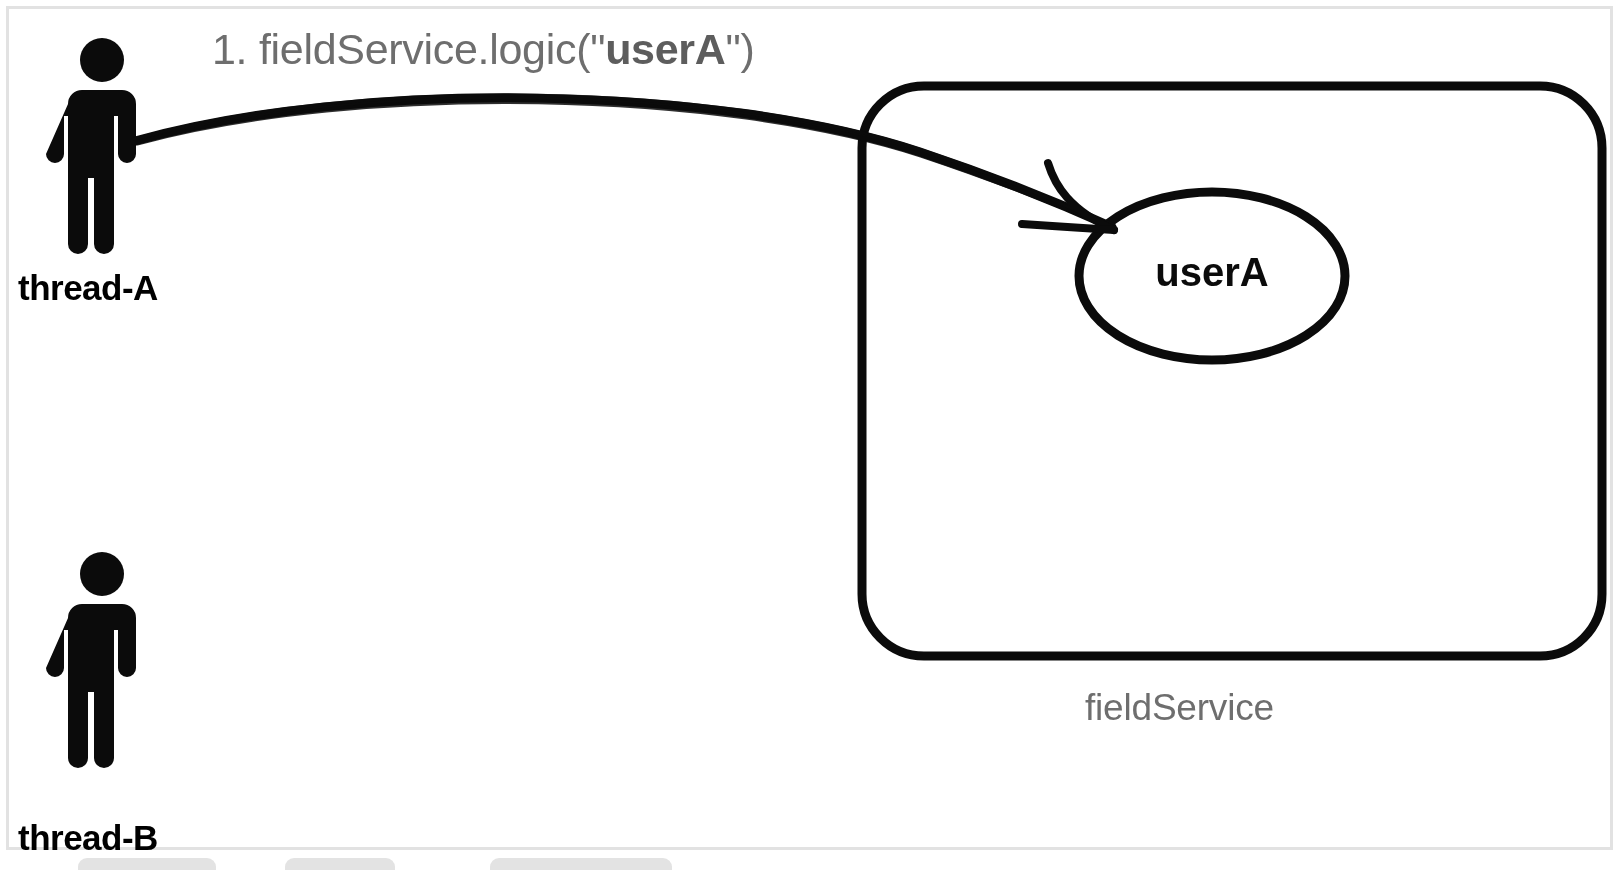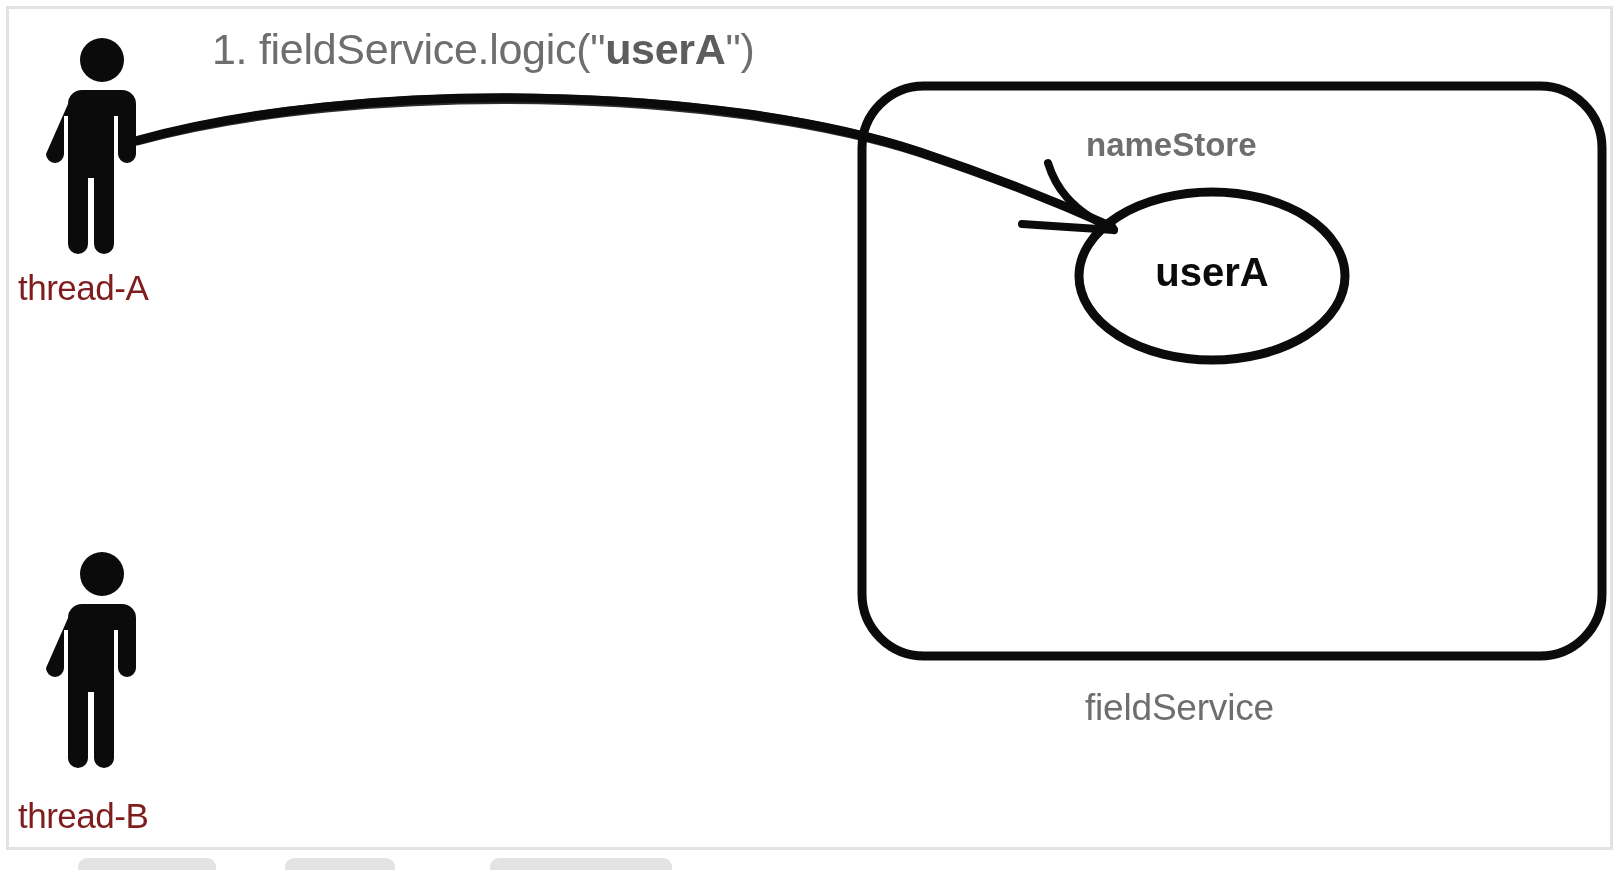--- a/index.html
+++ b/index.html
@@ -30,28 +30,28 @@
     position: absolute;
     left: 0;
     top: 0;
     width: 1620px;
     height: 870px;
     pointer-events: none;
   }
   
   .actor-label {
     position: absolute;
-    color: #7f1d1d;
-    font-weight: normal;
+    color: #000000;
+    font-weight: bold;
     font-size: 35px;
     letter-spacing: -0.5px;
     white-space: nowrap;
   }
   #thread-a-label { left: 18px; top: 268px; }
-  #thread-b-label { left: 18px; top: 796px; }
+  #thread-b-label { left: 18px; top: 818px; }
 
   #call-label {
     position: absolute;
     left: 212px;
     top: 25px;
     font-size: 43px;
     color: #6e6e6e;
     white-space: nowrap;
     letter-spacing: -0.3px;
   }
@@ -167,21 +167,20 @@
       <path d="M 1022 224 C 1050 226, 1085 228, 1114 230" stroke-width="8"></path>
     </g>
   </svg>
 
   <div id="call-label"><span>1. fieldService.logic("</span><span class="bold">userA</span><span>")</span></div>
 
   <div id="thread-a-label" class="actor-label">thread-A</div>
 
   <div id="thread-b-label" class="actor-label">thread-B</div>
 
-  <div id="namestore-label">nameStore</div>
 
   <div id="usera-label">userA</div>
 
   <div id="fieldservice-label">fieldService</div>
 
   <div id="chip-1" class="bottom-chip"></div>
   <div id="chip-2" class="bottom-chip"></div>
   <div id="chip-3" class="bottom-chip"></div>
 
 </div>

